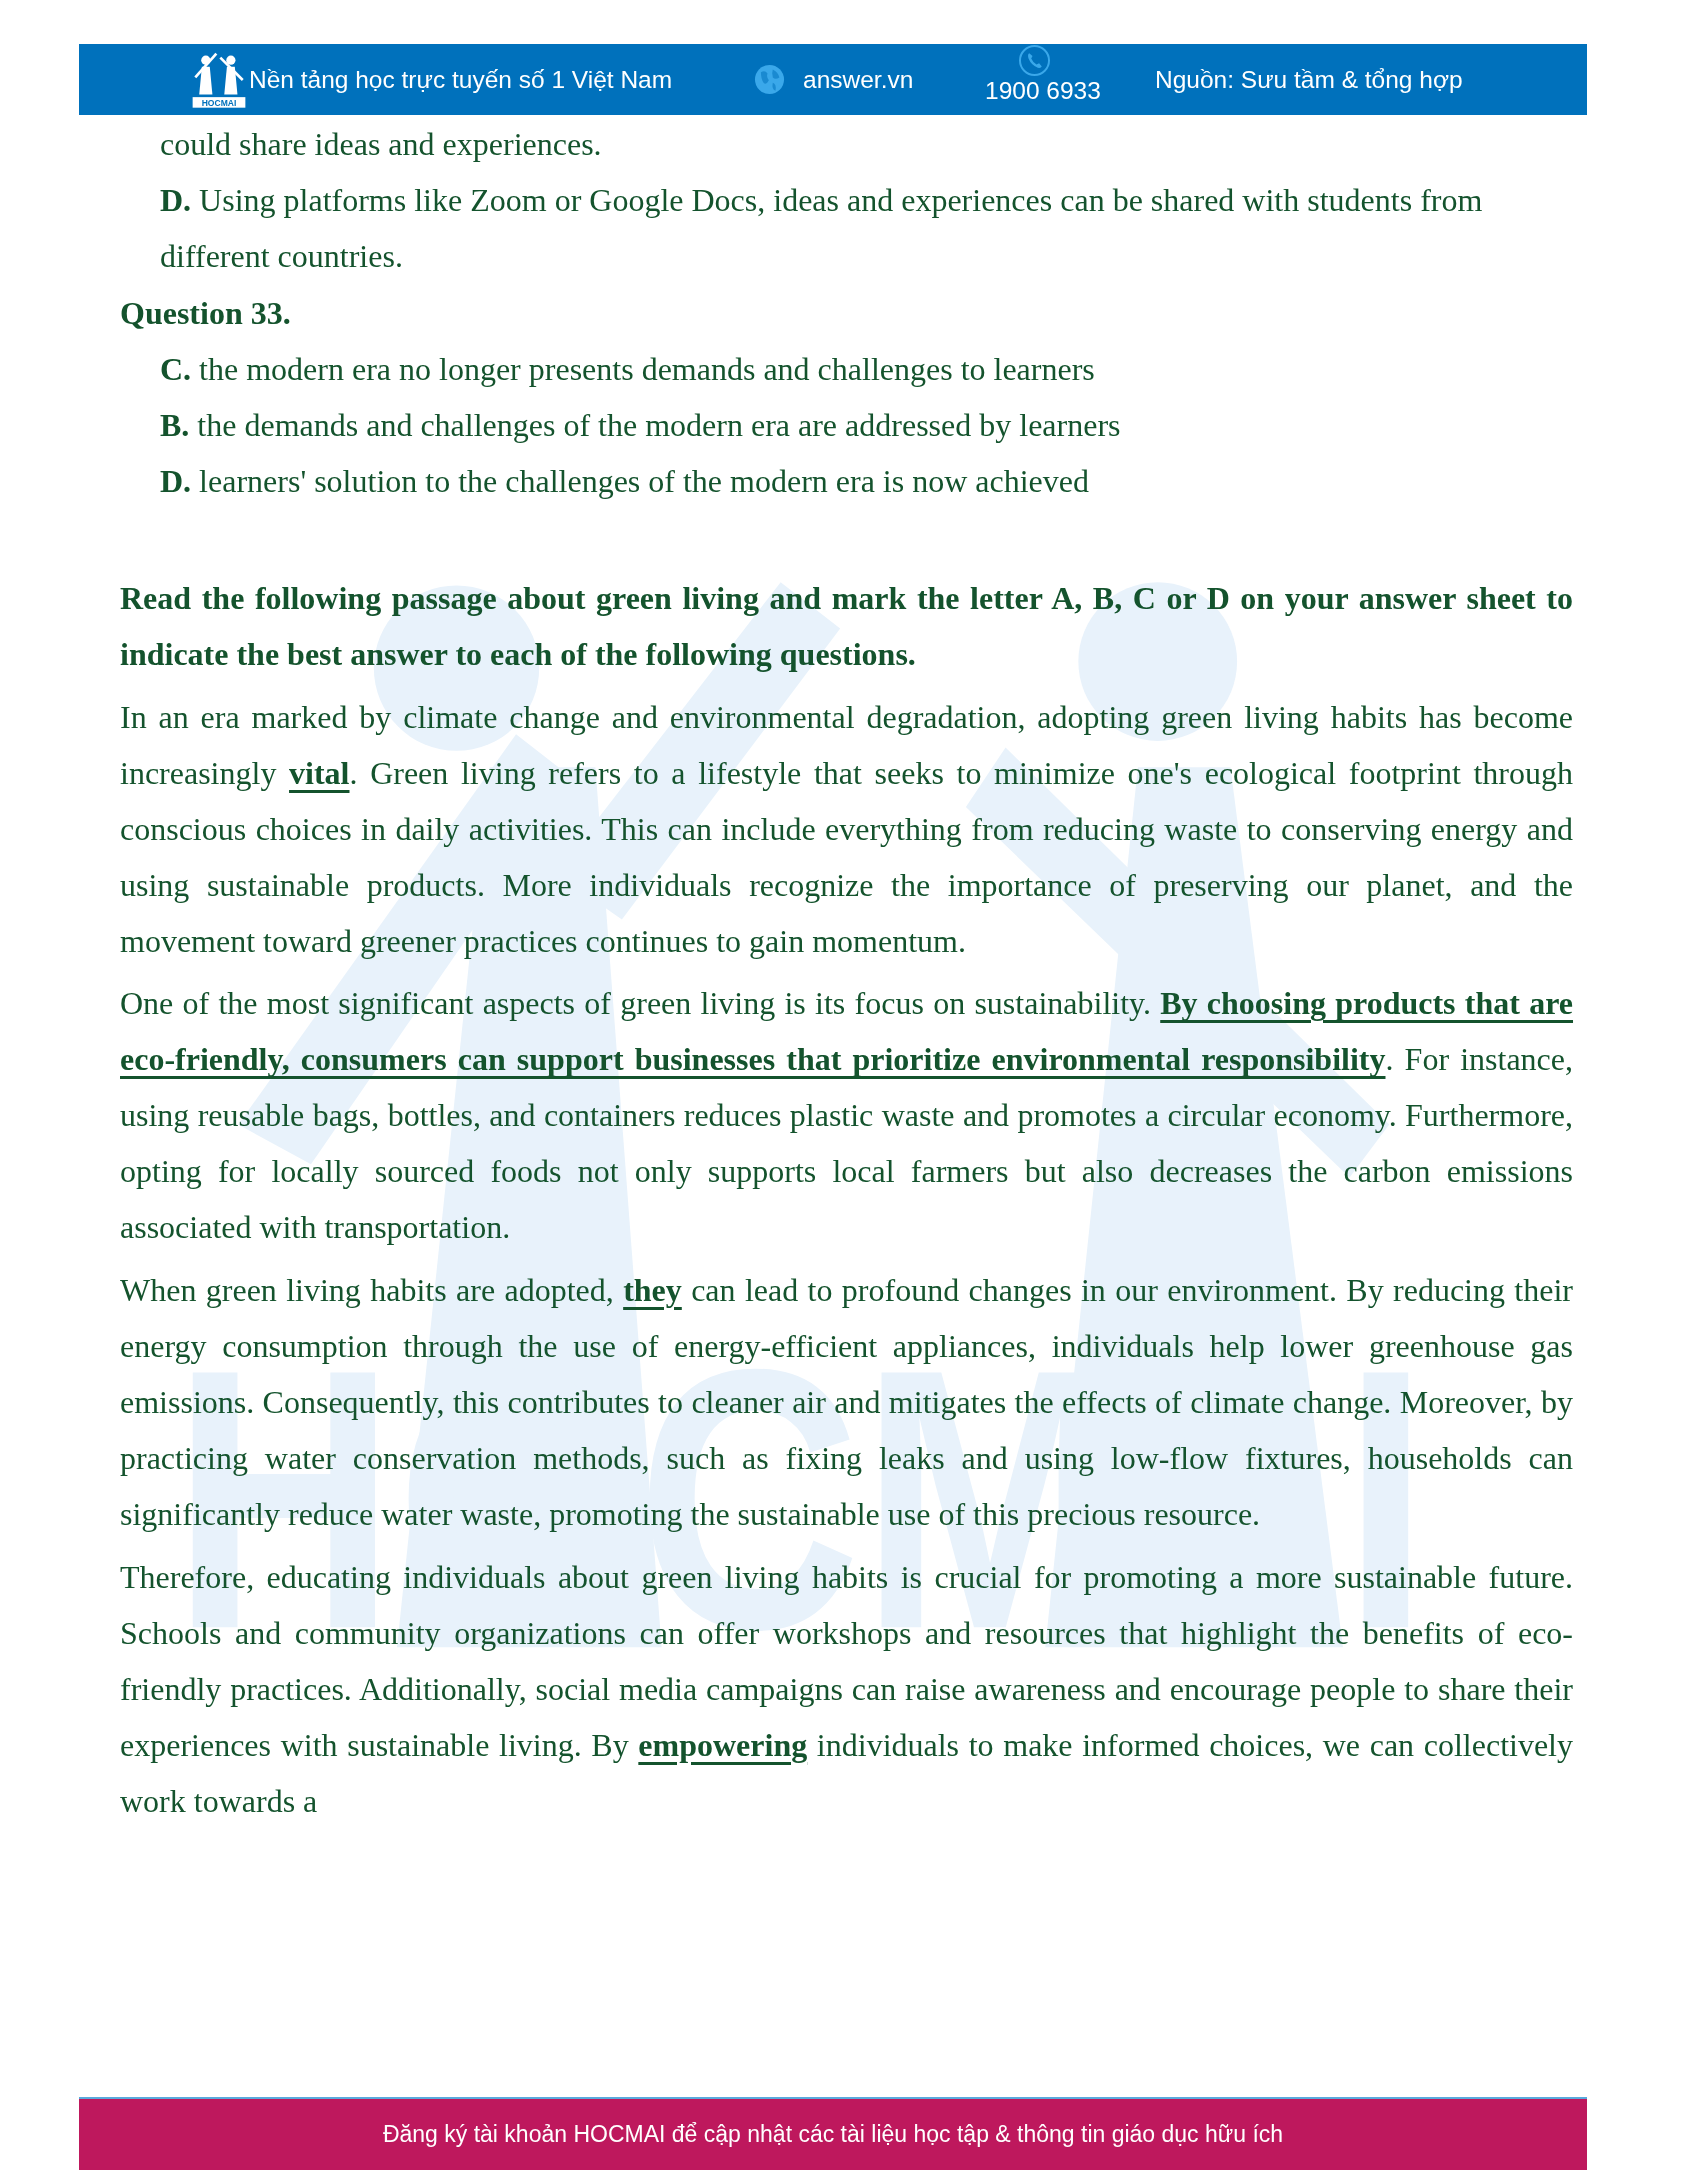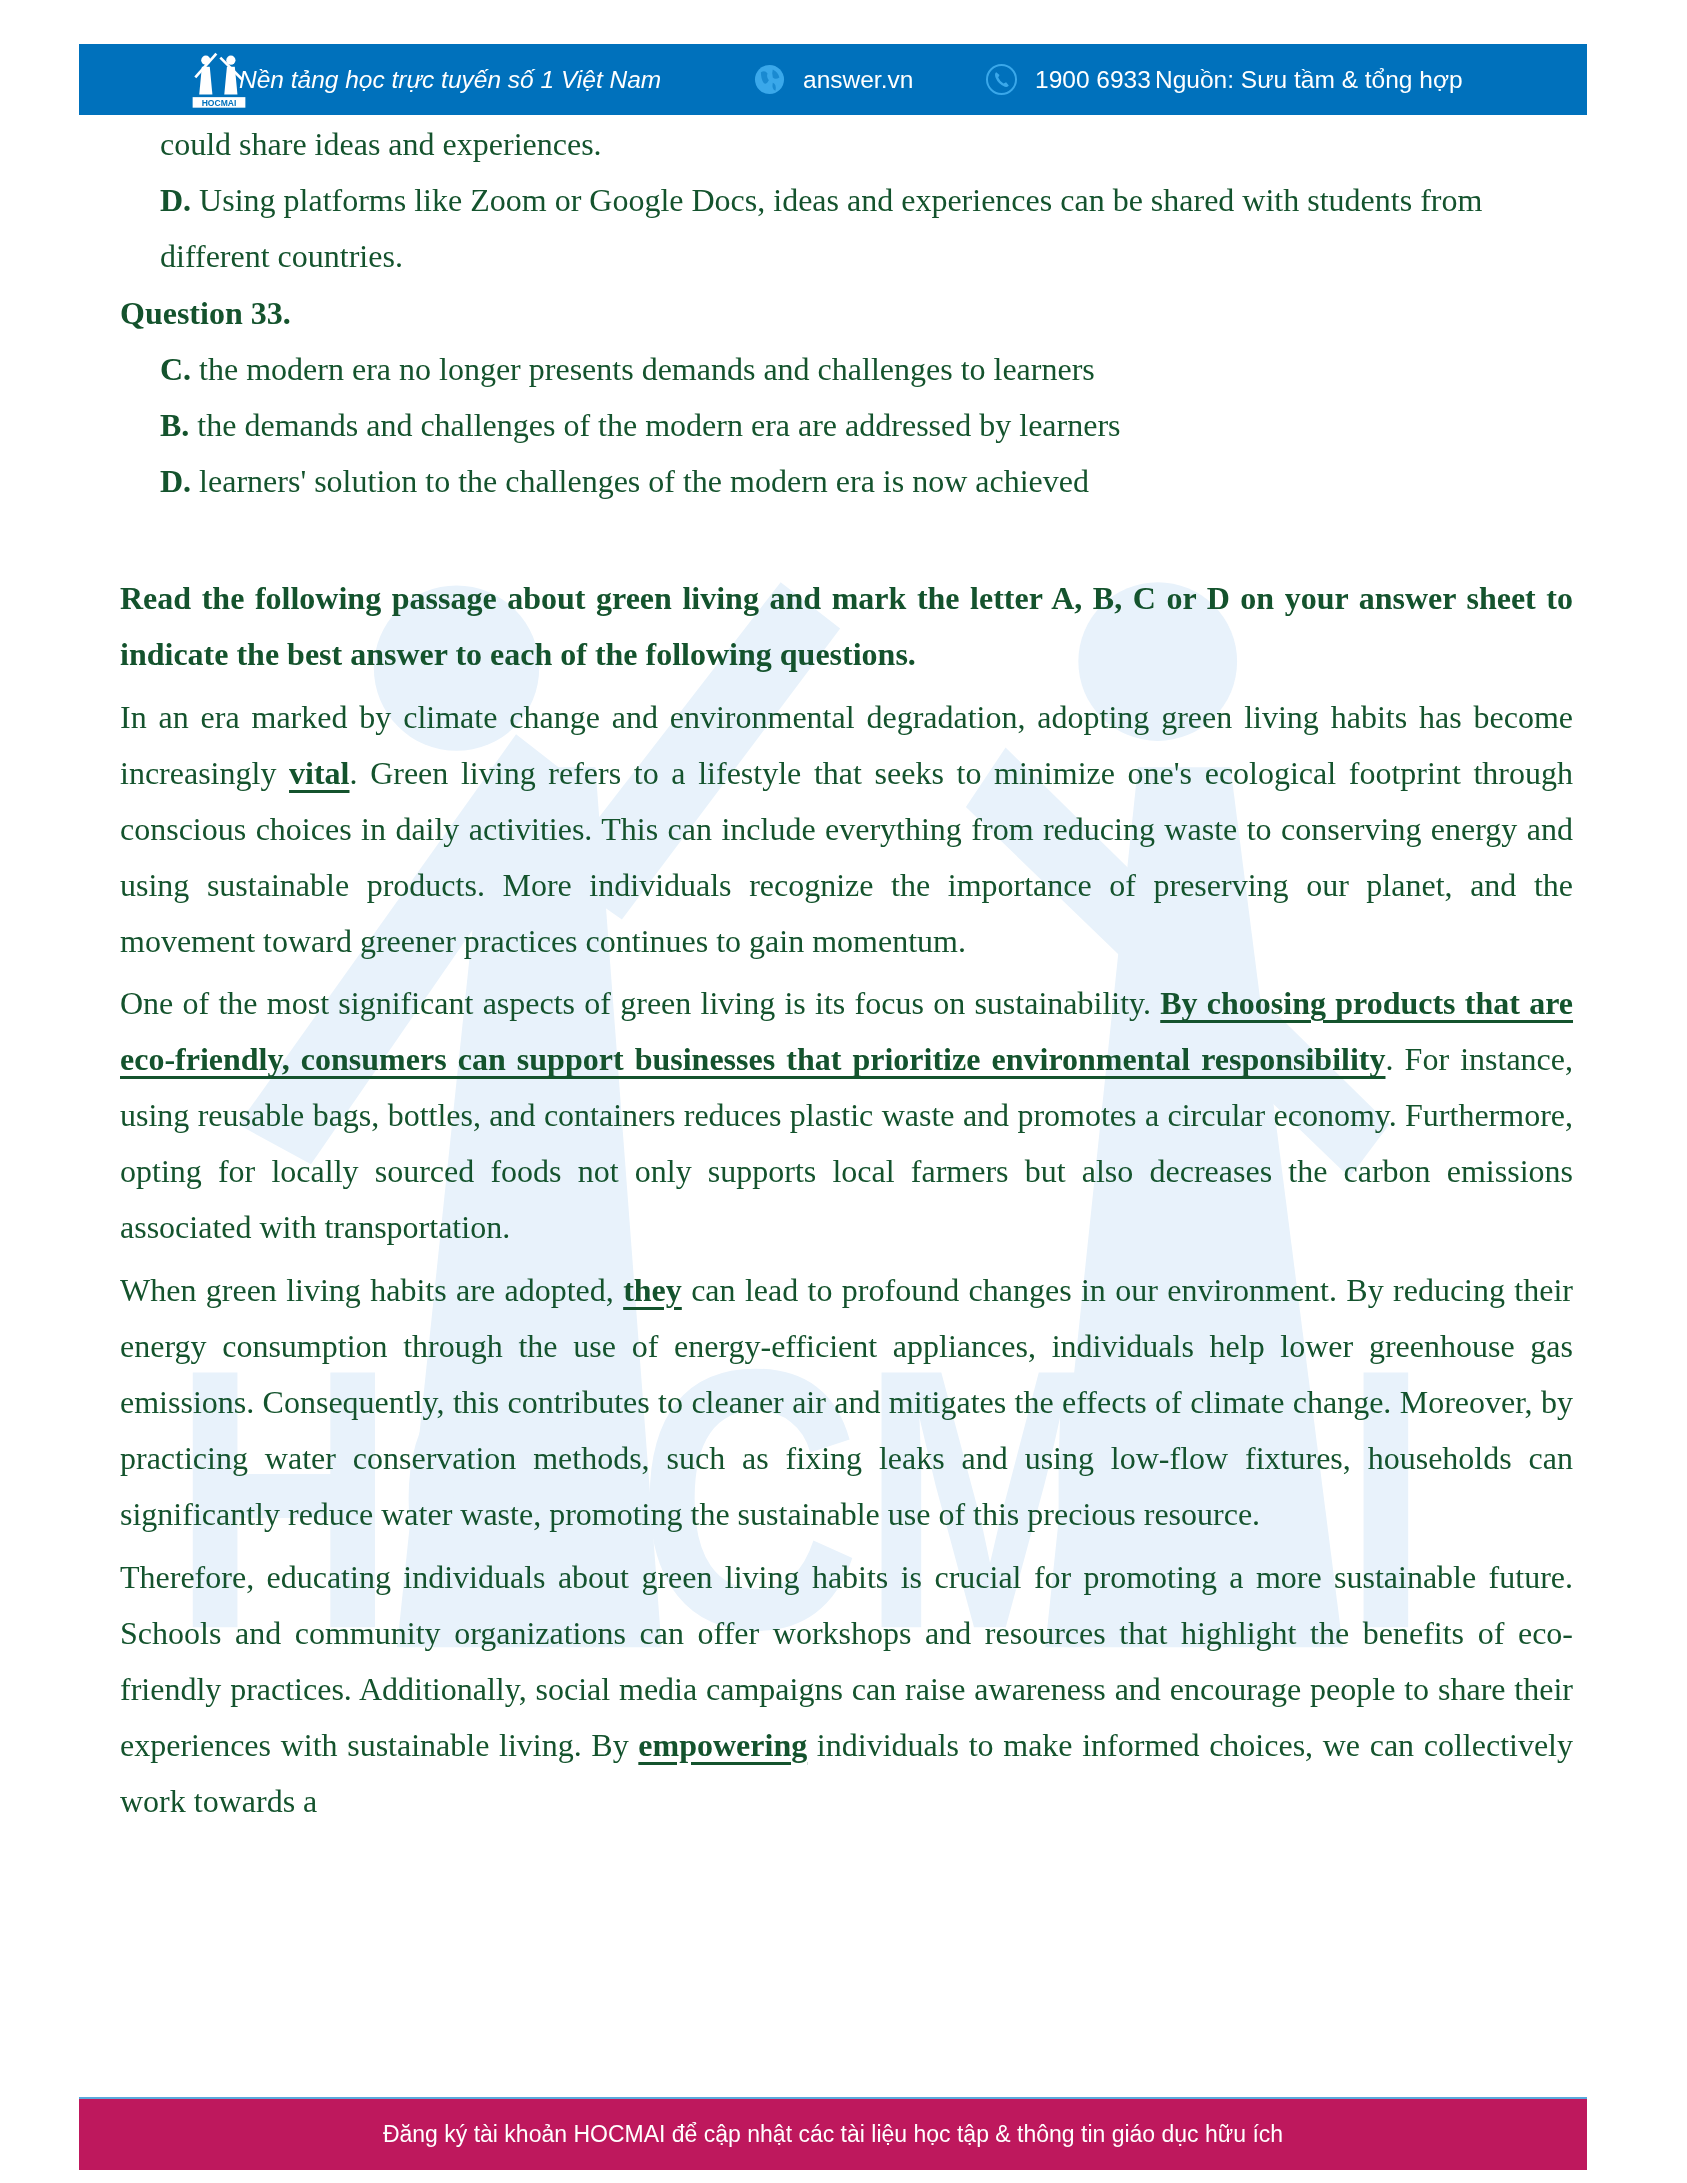--- a/index.html
+++ b/index.html
@@ -6,23 +6,23 @@
   body { width: 1687px; height: 2183px; position: relative; overflow: hidden; }
 
   .topbar {
     position: absolute; left: 79px; top: 44px; width: 1508px; height: 71px;
     background: #0071bc;
     display: flex; align-items: center;
     font-family: "Liberation Sans", sans-serif; color: #ffffff; font-size: 24.5px;
   }
   .topbar .logo { position: absolute; left: 111px; top: 6.6px; width: 58px; height: 58px; }
   .topbar .tb-item { position: absolute; top: 0; height: 71px; display: flex; align-items: center; }
-  .topbar .slogan { left: 160px; font-style: italic; }
+  .topbar .slogan { left: 170px; }
   .topbar .site { left: 674px; }
-  .topbar .phone { left: 906px; }
+  .topbar .phone { left: 906px; flex-direction: column; }
   .topbar .source { left: 1076px; }
   .topbar .ico { width: 33px; height: 33px; margin-right: 17px; display: inline-block; }
 
   .bottombar {
     position: absolute; left: 79px; top: 2097px; width: 1508px; height: 71px;
     background: #be185d; border-top: 2px solid #5aa9dc;
     display: flex; align-items: center; justify-content: center;
     font-family: "Liberation Sans", sans-serif; color: #ffffff; font-size: 23px;
   }
 

